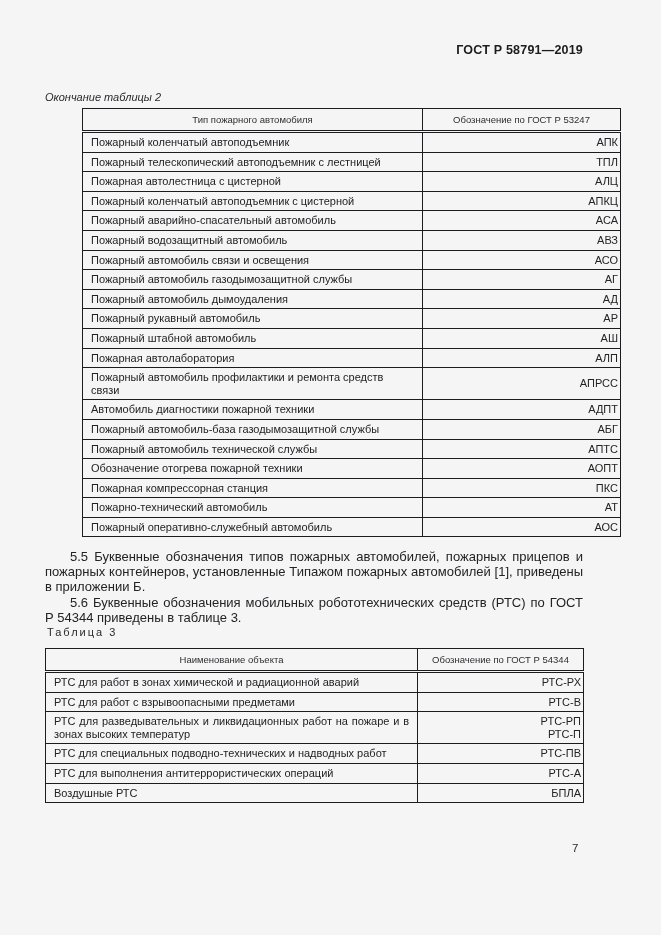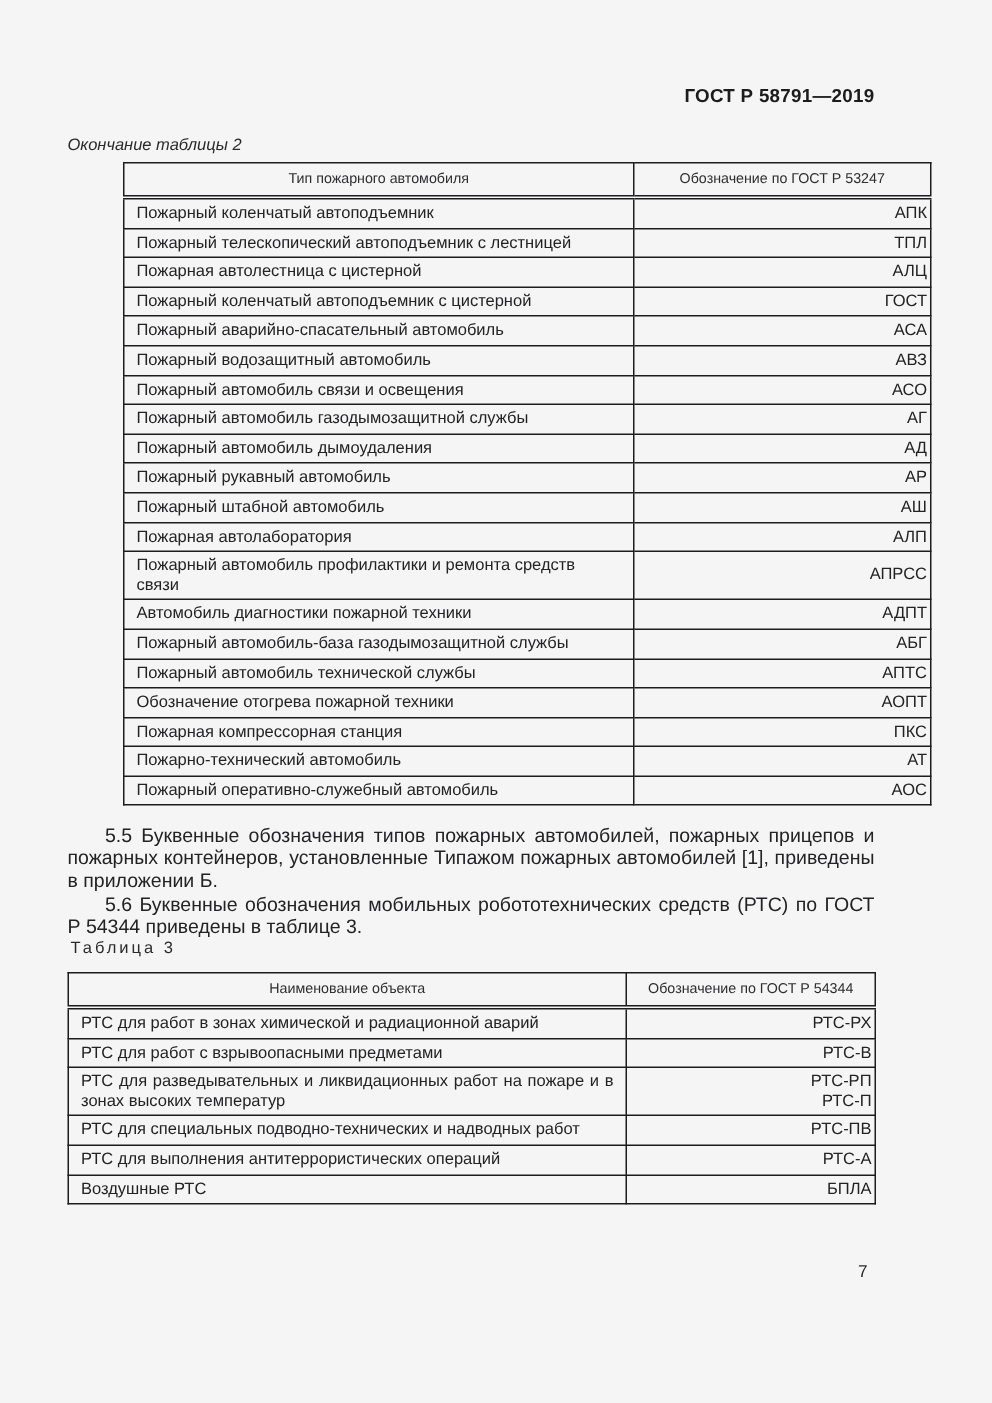--- a/index.html
+++ b/index.html
@@ -8,21 +8,21 @@
     position: relative;
     width: 661px;
     height: 935px;
     background: #f5f5f6;
     font-family: "Liberation Sans", "DejaVu Sans", sans-serif;
     color: #232325;
     overflow: hidden;
   }
   .gost-header {
     position: absolute;
-    top: 57px;
+    top: 43px;
     left: 45px;
     width: 538px;
     text-align: right;
     font-size: 12.5px;
     font-weight: bold;
     letter-spacing: 0.2px;
     color: #1c1c1e;
   }
   .t2-caption {
     position: absolute;
@@ -125,21 +125,21 @@
       <tr>
           <td class="name-cell">Пожарный телескопический автоподъемник с лестницей</td>
           <td class="code-cell">ТПЛ</td>
         </tr>
       <tr>
           <td class="name-cell">Пожарная автолестница с цистерной</td>
           <td class="code-cell">АЛЦ</td>
         </tr>
       <tr>
           <td class="name-cell">Пожарный коленчатый автоподъемник с цистерной</td>
-          <td class="code-cell">ГОСТ</td>
+          <td class="code-cell">АПКЦ</td>
         </tr>
       <tr>
           <td class="name-cell">Пожарный аварийно-спасательный автомобиль</td>
           <td class="code-cell">АСА</td>
         </tr>
       <tr>
           <td class="name-cell">Пожарный водозащитный автомобиль</td>
           <td class="code-cell">АВЗ</td>
         </tr>
       <tr>

